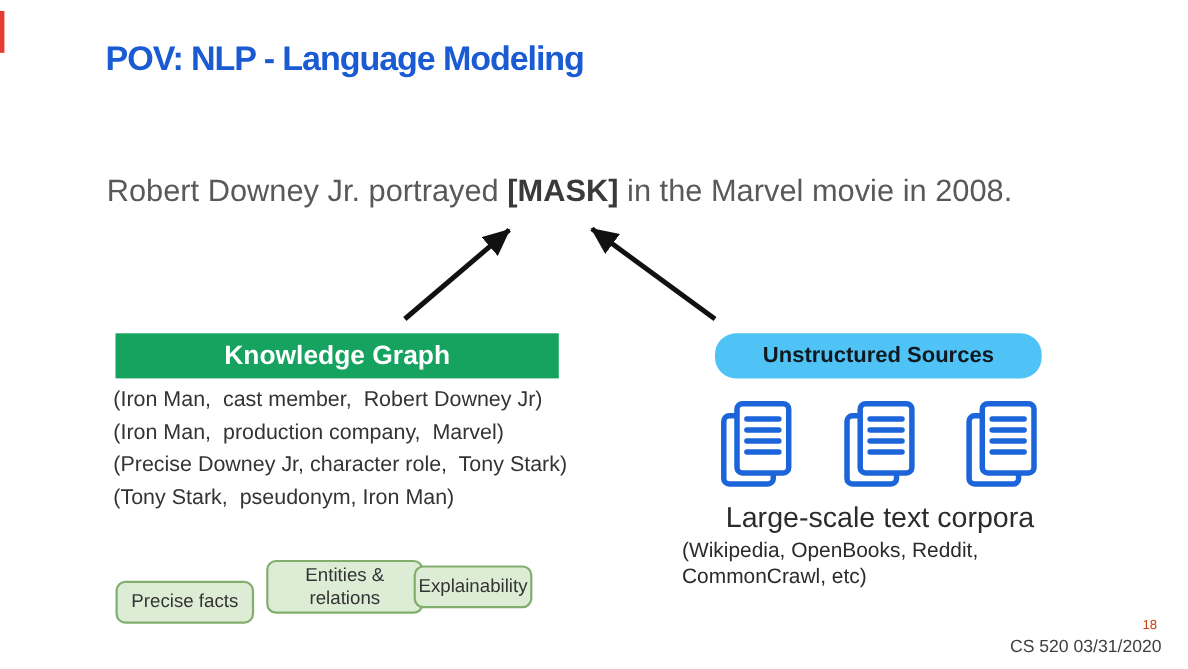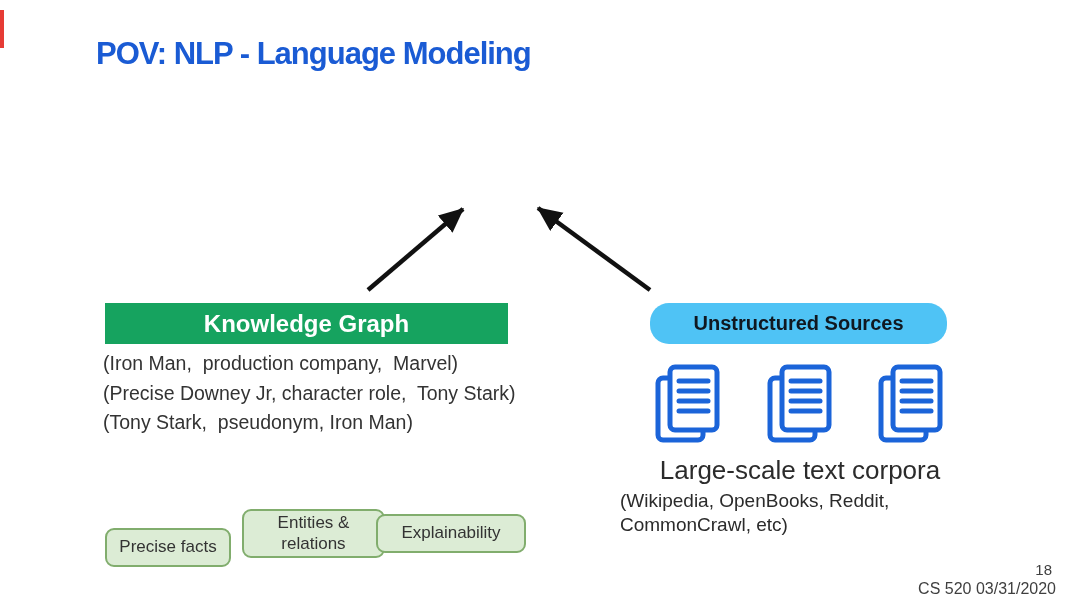--- a/index.html
+++ b/index.html
@@ -36,21 +36,21 @@
   }
   .kg-triples .triple { white-space: pre; line-height: 29.5px; }
 
   .kg-tag {
     position: absolute; background: #dcecd5; border: 2px solid #81ad6d;
     border-radius: 9px; display: flex; align-items: center; justify-content: center;
     font-size: 17px; color: #333333; text-align: center; line-height: 1.18;
   }
   .tag-pos-0 { left: 105px; top: 528px; width: 126px; height: 39px; }
   .tag-pos-1 { left: 242px; top: 509px; width: 143px; height: 49px; padding: 0 8px; }
-  .tag-pos-2 { left: 376px; top: 514px; width: 150px; height: 39px; text-align: center; }
+  .tag-pos-2 { left: 376px; top: 514px; width: 108px; height: 39px; text-align: center; }
 
   .us-header {
     position: absolute; left: 650px; top: 303px; width: 297px; height: 41px;
     background: #4fc3f5; color: #101820; font-weight: bold; font-size: 20px;
     display: flex; align-items: center; justify-content: center; border-radius: 19px;
   }
   .us-icons {
     position: absolute; left: 650px; top: 364px; width: 297px; height: 80px;
     display: flex; justify-content: space-between; padding: 0 4px;
   }
@@ -59,51 +59,53 @@
   .us-caption {
     position: absolute; left: 620px; top: 455px; width: 360px;
     text-align: center; font-size: 26px; color: #2b2b2b; white-space: nowrap;
   }
   .us-subcaption {
     position: absolute; left: 620px; top: 489px; width: 360px;
     text-align: left; font-size: 19px; color: #2b2b2b; line-height: 24px;
   }
   .page-number {
     position: absolute; right: 28px; top: 561px;
-    font-size: 15px; color: #404040;
+    font-size: 12px; color: #c2410c;
   }
   .footer-course {
     position: absolute; right: 24px; top: 580px;
     font-size: 16px; color: #3f3f3f;
   }
 </style>
 </head>
 <body>
 
 <div class="slide">
 
   <div class="red-bar"></div>
 
   <div class="title">POV: NLP - Language Modeling</div>
 
+  <div class="sentence"><span>Robert Downey Jr. portrayed </span><span class="mask">[MASK]</span><span> in the Marvel movie in 2008.</span></div>
 
   <svg class="arrows-svg" viewBox="0 0 320 112" xmlns="http://www.w3.org/2000/svg">
     <defs>
       <marker id="ah" markerWidth="7" markerHeight="6" refX="5.2" refY="2.5" orient="auto">
         <polygon points="0 0, 5.5 2.5, 0 5" fill="#111111"></polygon>
       </marker>
     </defs>
     <line x1="18" y1="97" x2="113" y2="16" stroke="#111111" stroke-width="4.5" marker-end="url(#ah)"></line>
     <line x1="300" y1="97" x2="188" y2="15" stroke="#111111" stroke-width="4.5" marker-end="url(#ah)"></line>
   </svg>
 
   <div class="kg-header">Knowledge Graph</div>
 
   <div class="kg-triples">
 
+  <div class="triple">(Iron Man,  cast member,  Robert Downey Jr)</div>
       <div class="triple">(Iron Man,  production company,  Marvel)</div>
       <div class="triple">(Precise Downey Jr, character role,  Tony Stark)</div>
       <div class="triple">(Tony Stark,  pseudonym, Iron Man)</div>
     </div>
 
   <div class="kg-tag tag-pos-0">Precise facts</div>
   <div class="kg-tag tag-pos-1">Entities &amp; relations</div>
   <div class="kg-tag tag-pos-2">Explainability</div>
 
   <div class="us-header">Unstructured Sources</div>

